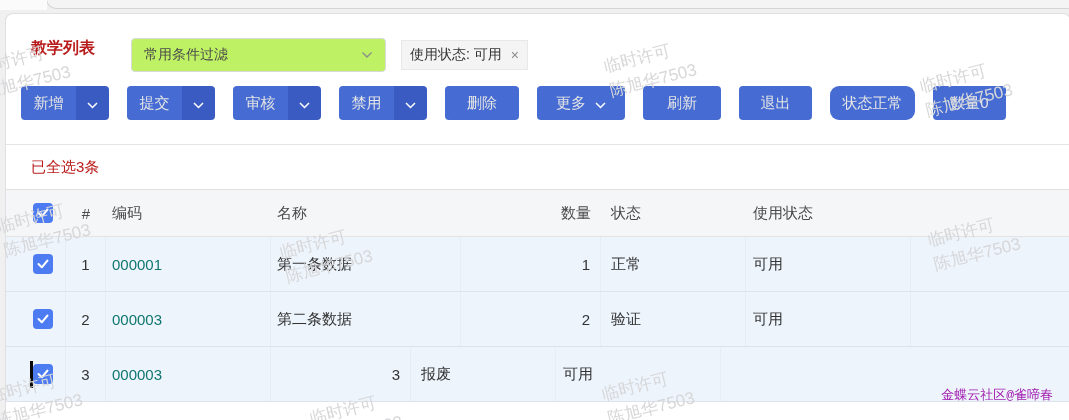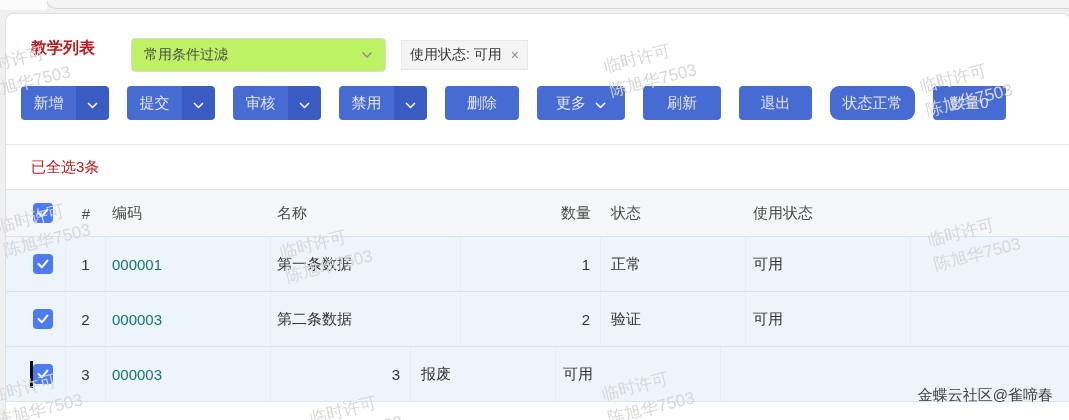--- a/index.html
+++ b/index.html
@@ -82,21 +82,21 @@
   .wm2 { left:606px; top:44px; }
   .wm3 { left:922px; top:64px; }
   .wm4 { left:0px;   top:204px; }
   .wm5 { left:282px; top:230px; }
   .wm6 { left:930px; top:218px; }
   .wm7 { left:-8px;  top:374px; }
   .wm8 { left:312px; top:396px; }
   .wm9 { left:604px; top:372px; }
 
   .credit { position:absolute; right:16px; top:386px; z-index:41;
-    color:#404040; font-size:15px; font-weight:500; }
+    color:#a21caf; font-size:13px; font-weight:500;font-family:Liberation Mono, monospace; }
 </style>
 </head>
 <body>
 
 <div class="topstrip">
   <div class="tab-curve"></div>
   <div class="tab-remnant"></div>
 </div>
 
 <div class="panel">

